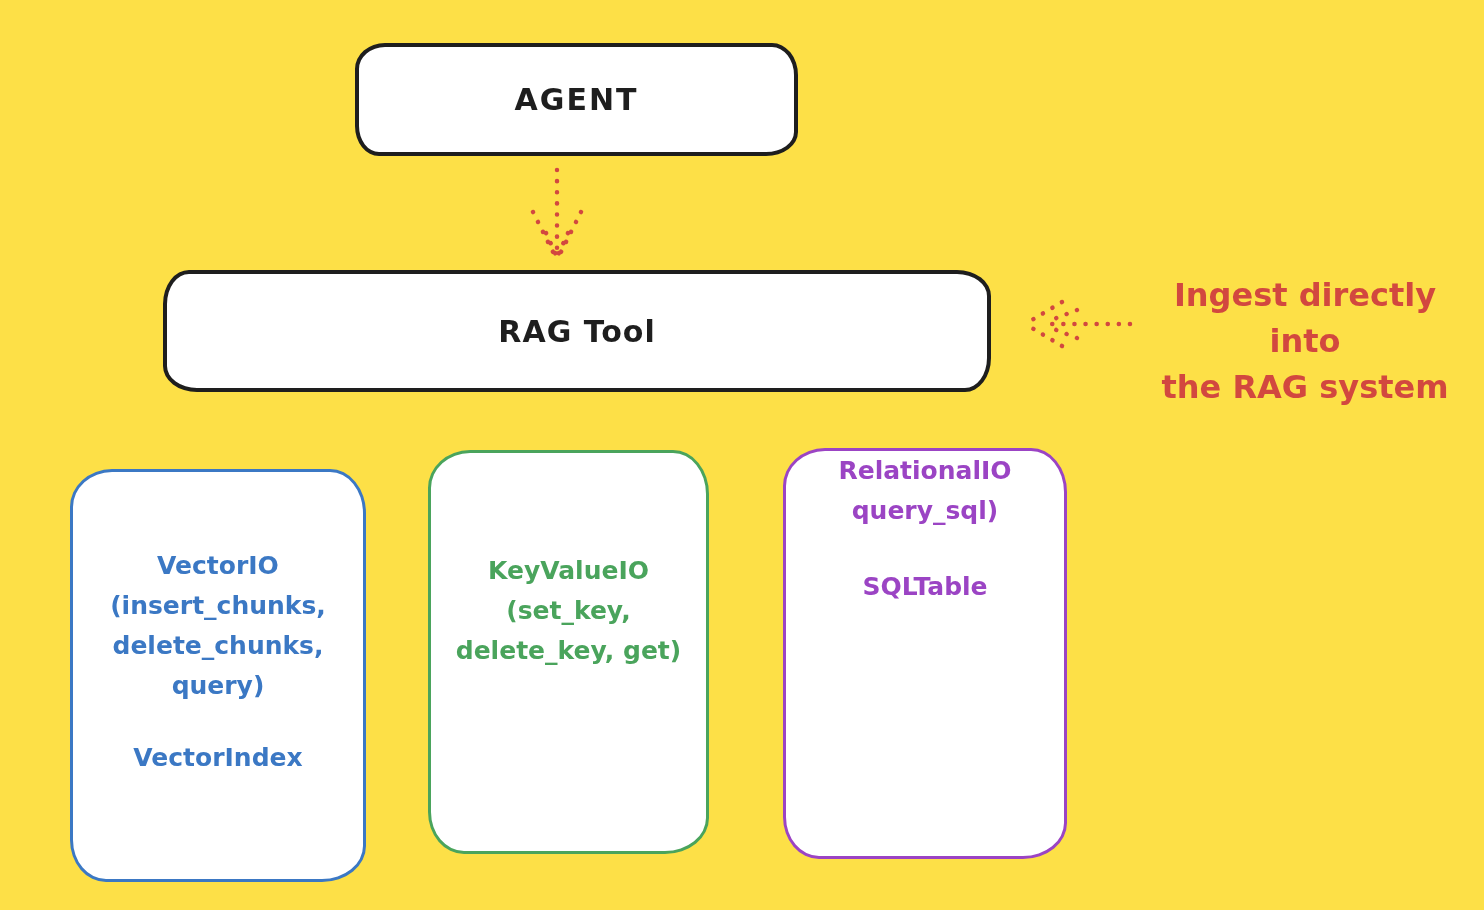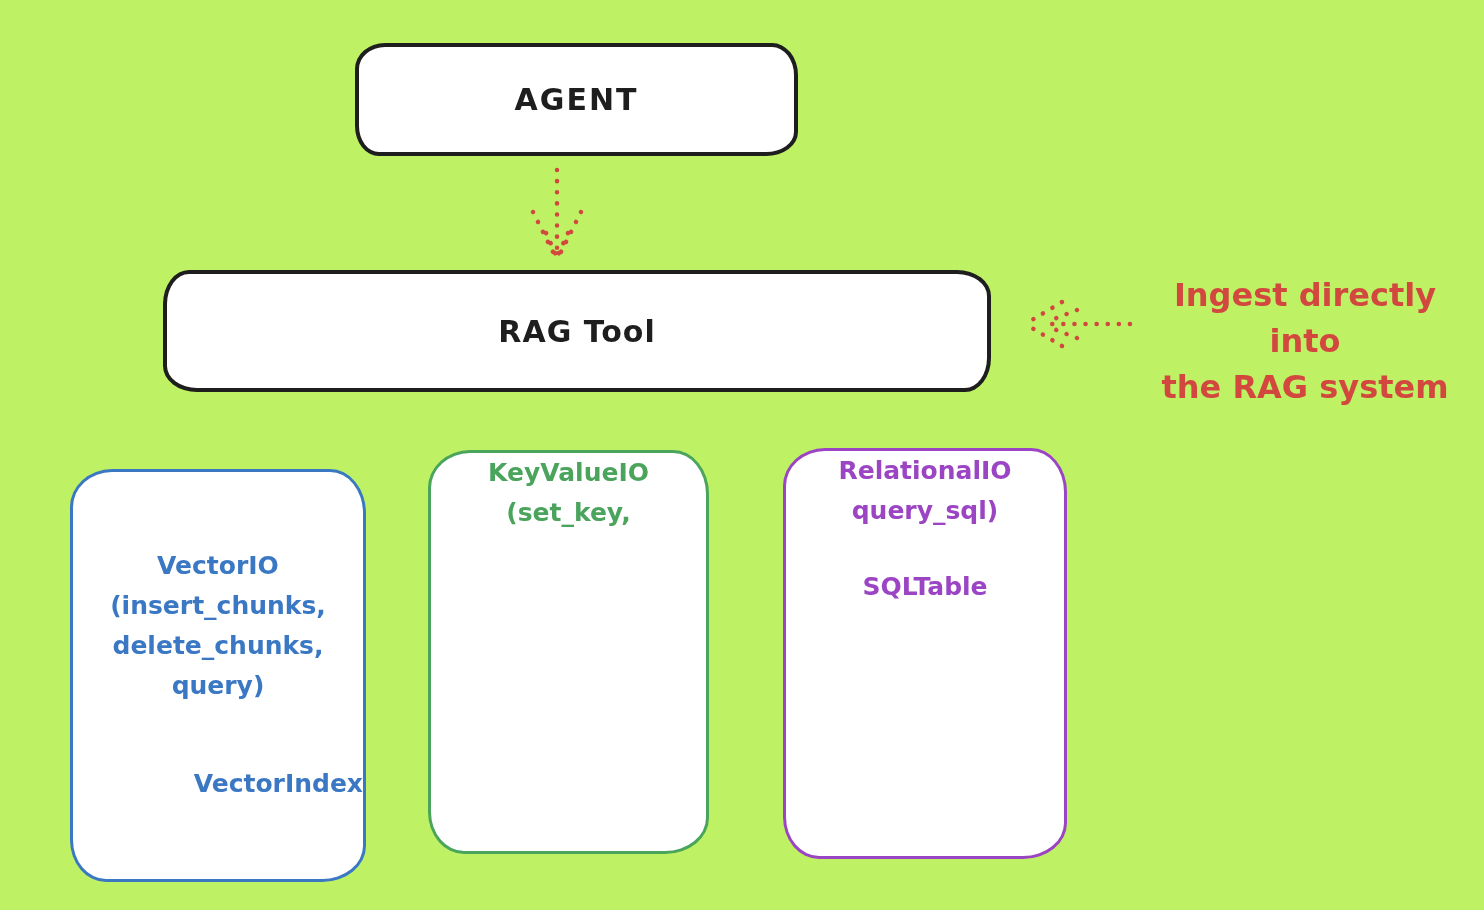--- a/index.html
+++ b/index.html
@@ -1,20 +1,20 @@
 <!DOCTYPE html>
 <html><head>
 <meta charset="utf-8">
 <style>
   html, body { margin: 0; padding: 0; background: #ffffff; }
   #canvas {
     position: relative;
     width: 1484px;
     height: 910px;
-    background: #bef264;
+    background: #fde047;
     overflow: hidden;
     font-family: "DejaVu Sans", sans-serif;
     color: #1e1e1e;
   }
   .box {
     position: absolute;
     background: #ffffff;
     border: 3.5px solid #1e1e1e;
     display: flex;
     align-items: center;
@@ -41,25 +41,25 @@
     background: #ffffff;
     box-sizing: border-box;
     border-style: solid;
     border-width: 3.5px;
     text-align: center;
     font-size: 25px;
     font-weight: 600;
     line-height: 40px;
   }
   #vector-box     { left: 70px;  top: 469px; width: 296px; height: 413px; border-color: #3b78c4; color: #3b78c4; padding-top: 74px; }
-  #keyvalue-box   { left: 428px; top: 450px; width: 281px; height: 404px; border-color: #4aa45c; color: #4aa45c; }
+  #keyvalue-box   { left: 428px; top: 450px; width: 281px; height: 404px; border-color: #4aa45c; color: #4aa45c; padding-top: 98px; }
   #relational-box { left: 783px; top: 448px; width: 284px; height: 411px; border-color: #9b44c4; color: #9b44c4; }
 
   .backend-lines span { display: block; }
-  #vector-box   .backend-index { margin-top: 58px; text-align: right; }
+  #vector-box   .backend-index { margin-top: 32px; }
   #keyvalue-box .backend-index { margin-top: 36px; }
   #relational-box .backend-index { margin-top: 36px; }
 
   #annotation {
     position: absolute;
     left: 1138px; top: 272px; width: 334px;
     text-align: center;
     color: #d2483f;
     font-size: 32px;
     font-weight: 700;
@@ -123,20 +123,21 @@
       <span>delete_chunks,</span>
       <span>query)</span>
     </div>
     <div class="backend-index">VectorIndex</div>
   </div>
 
   <div class="backend-box sketch-c" id="keyvalue-box">
     <div class="backend-lines">
       <span>KeyValueIO</span>
       <span>(set_key,</span>
+      <span>delete_key, get)</span>
     </div>
   </div>
 
   <div class="backend-box sketch-c" id="relational-box">
     <div class="backend-lines">
       <span>RelationalIO</span>
       <span>query_sql)</span>
     </div>
     <div class="backend-index">SQLTable</div>
   </div>

